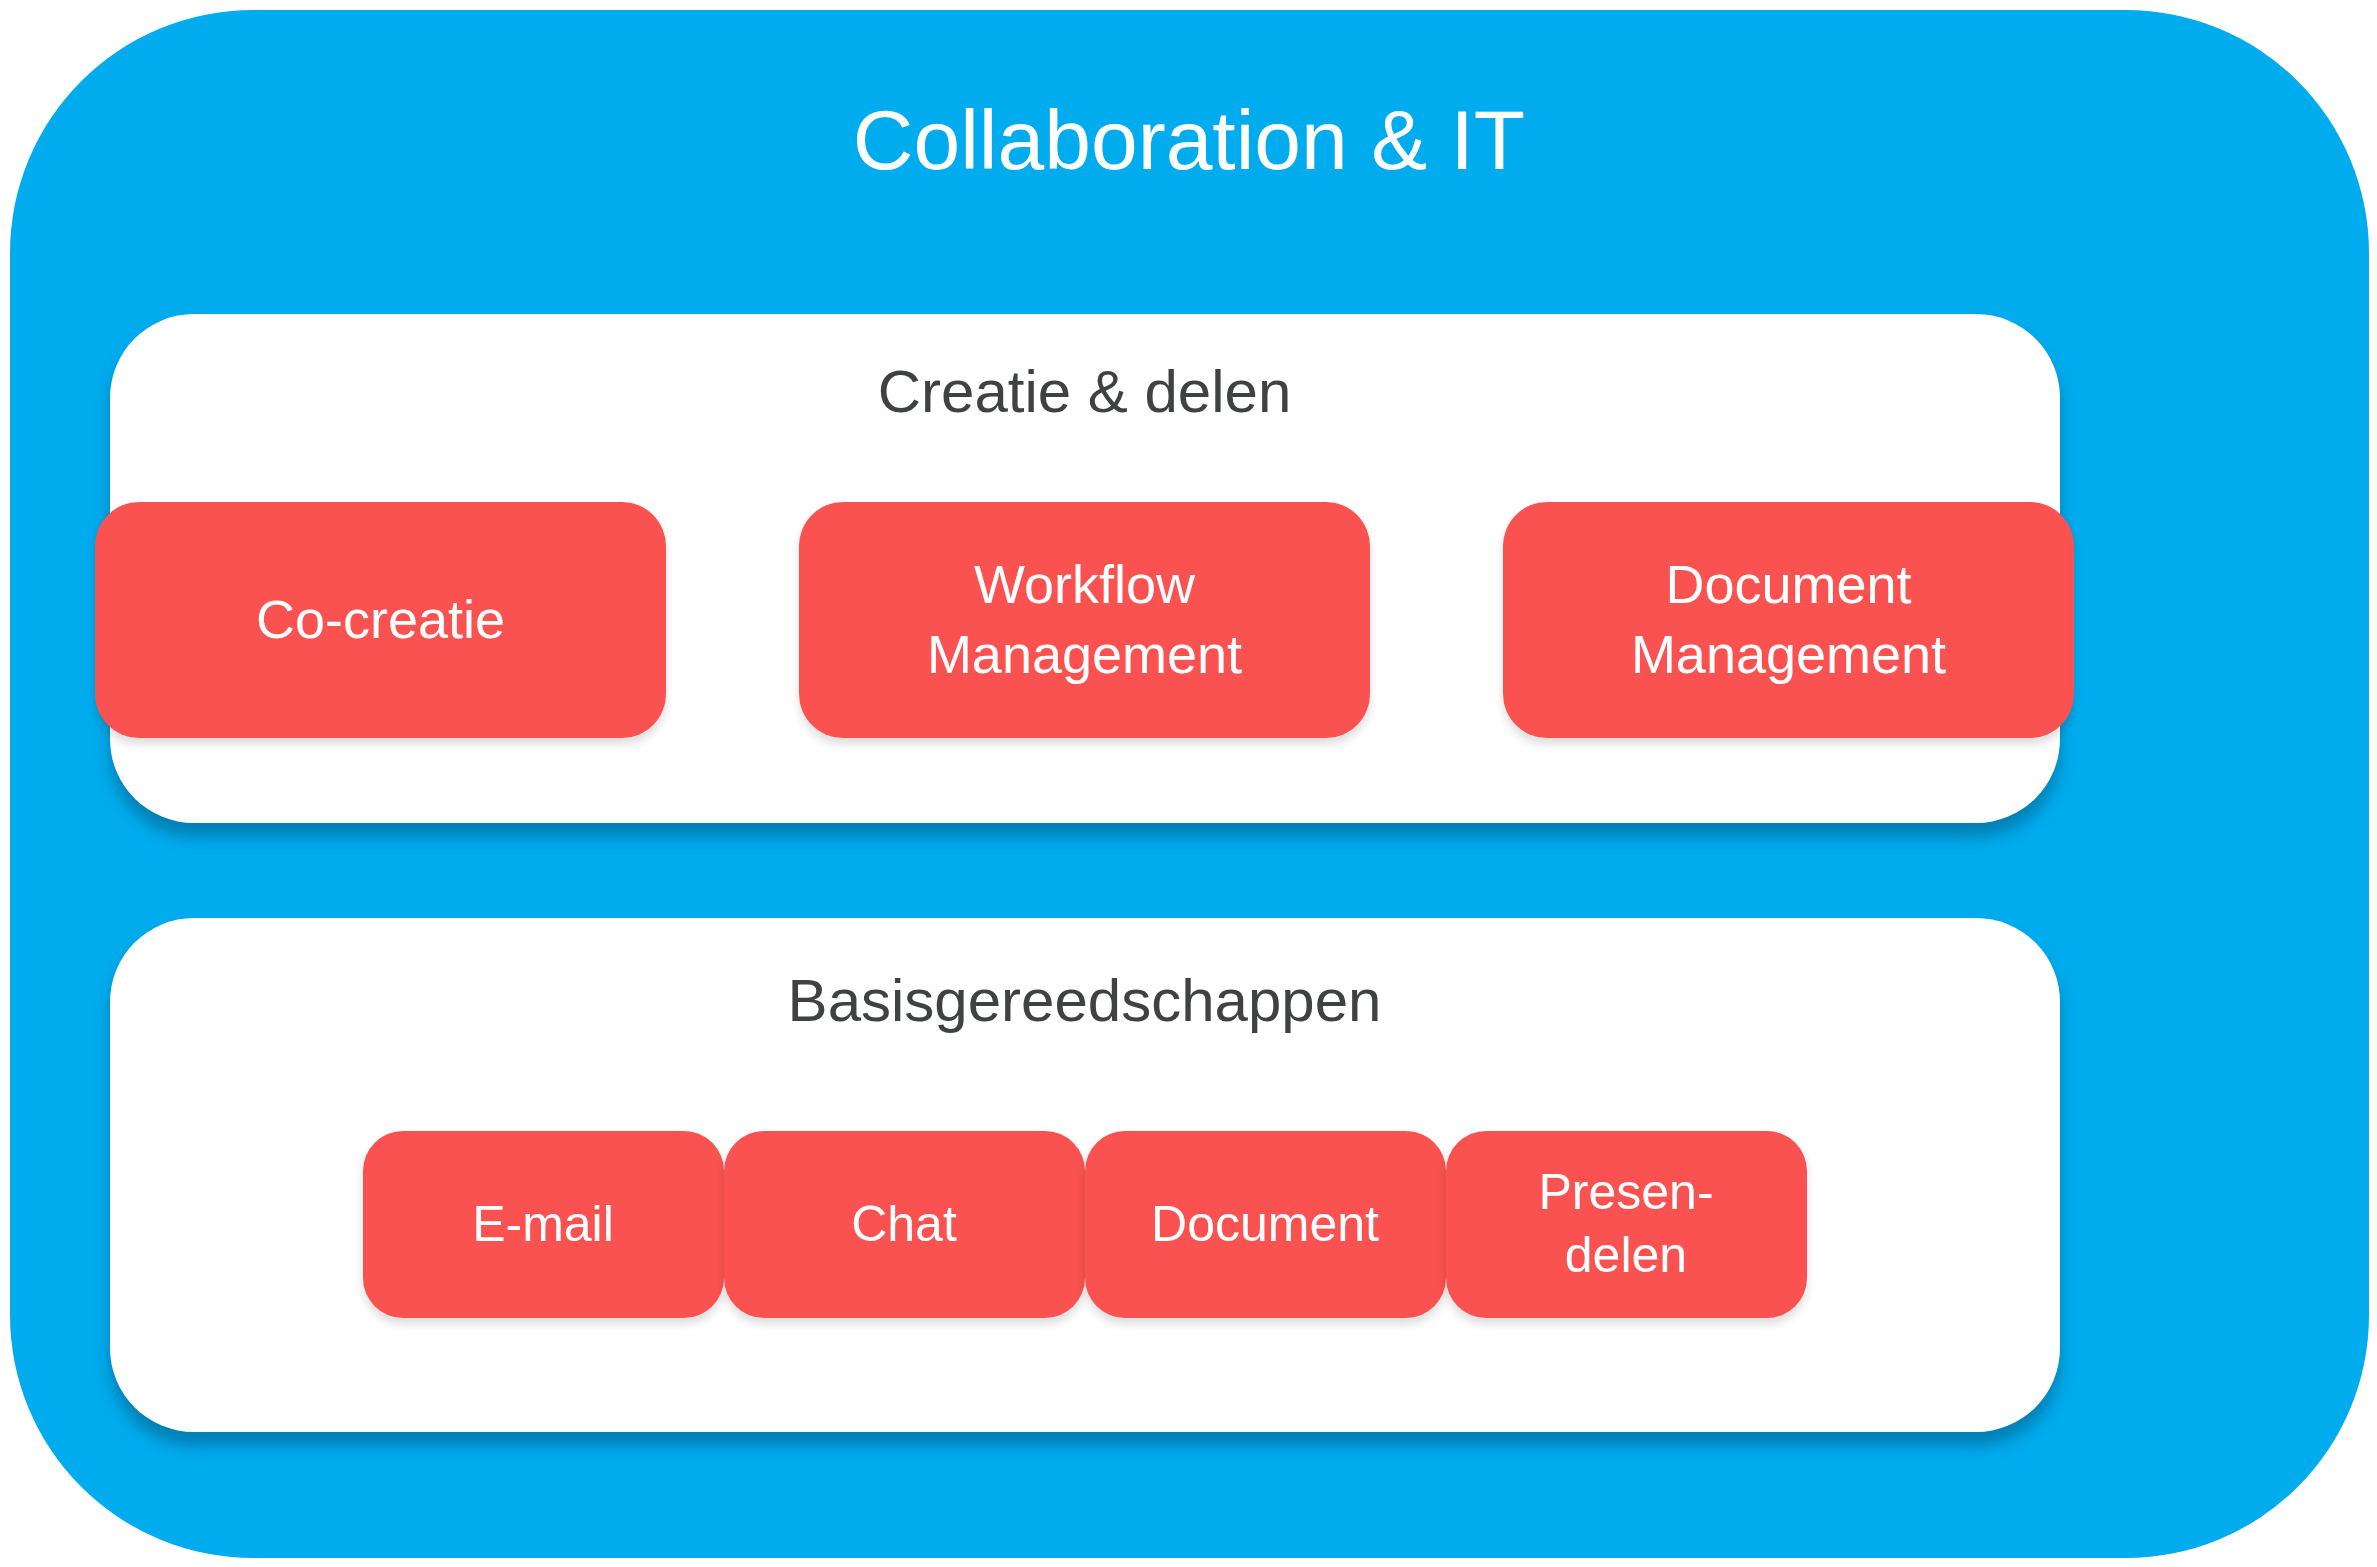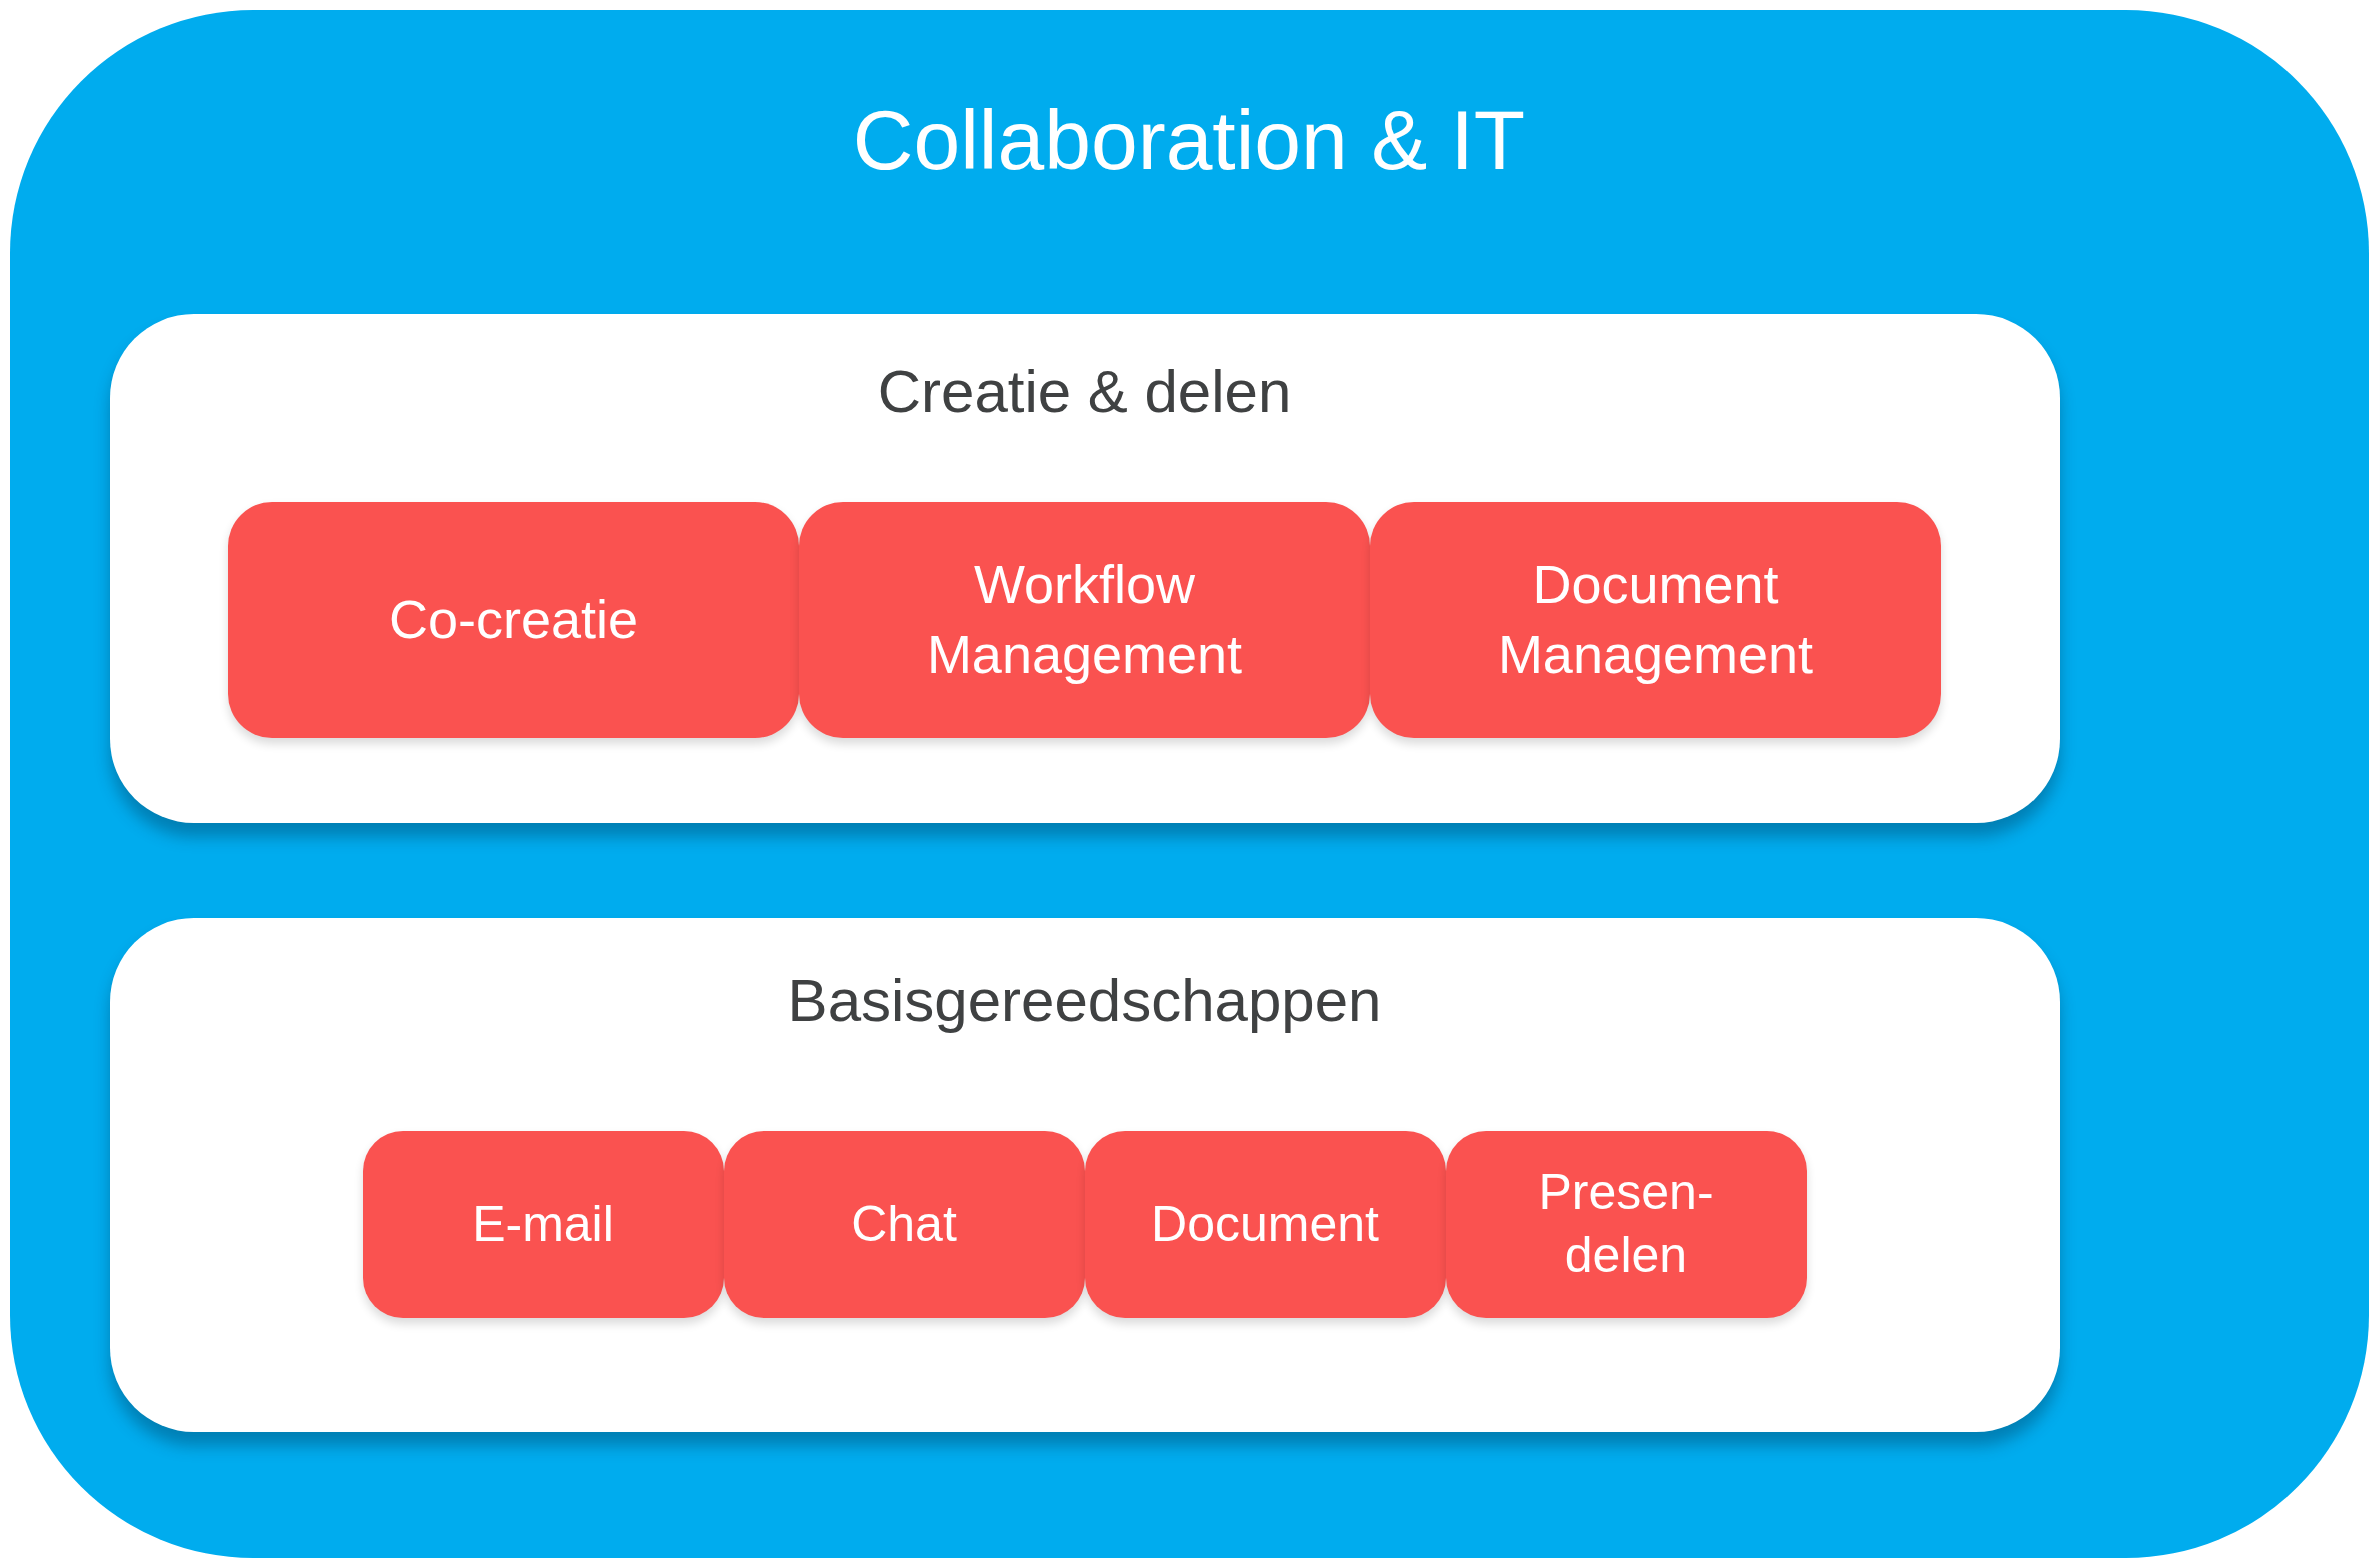--- a/index.html
+++ b/index.html
@@ -54,21 +54,21 @@
     font-size: 60px;
     line-height: 1.15;
     font-weight: 400;
     color: var(--heading-text, #3F4142);
   }
   .panel-2 h2 { margin-top: 48px; text-align: right; }
   .row {
     display: flex;
     justify-content: center;
   }
-  .row-1 { margin-top: 76px; }
+  .row-1 { gap: 133px; margin-top: 76px; }
   .row-2 {  margin-top: 96px; justify-content: flex-end; }
   .item {
     background: var(--item-bg, #FA5250);
     color: var(--item-text, #ffffff);
     display: flex;
     align-items: center;
     justify-content: center;
     text-align: center;
     white-space: pre-line;
     box-shadow: 0 5.7px 9.5px rgba(0, 0, 0, 0.14);

